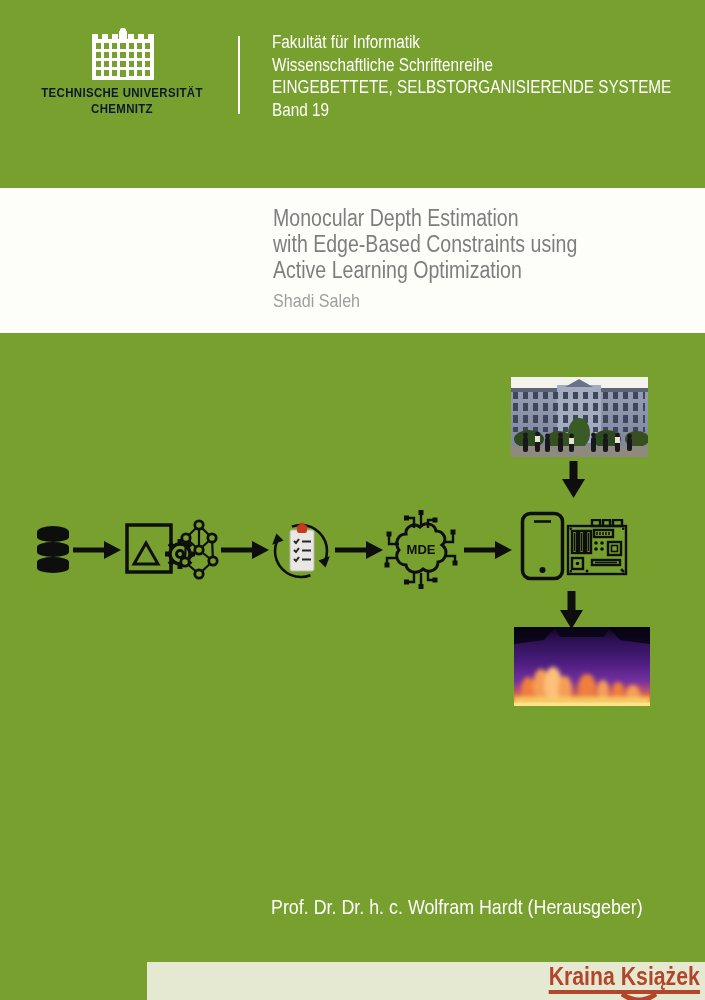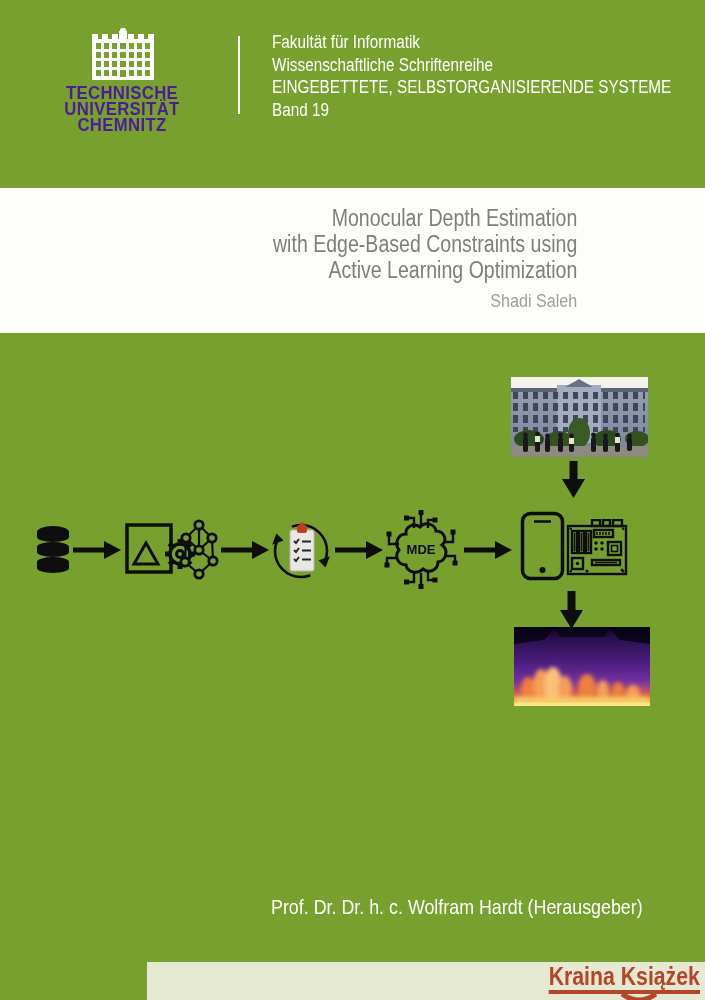--- a/index.html
+++ b/index.html
@@ -8,34 +8,33 @@
     background:#78A02E; overflow:hidden;
     font-family:"Liberation Sans", sans-serif;
   }
   .cond{transform:scaleX(.85); transform-origin:0 50%;}
   .cond-c{transform:scaleX(.88); transform-origin:50% 50%;}
 
   
   .logo-svg{position:absolute; left:89px; top:28px;}
   .uni-name{
     position:absolute; left:22px; top:85px; width:200px;
-    color:#4c1d95; font-size:19px; font-weight:bold; text-align:center;
+    color:#0f172a; font-size:13px; font-weight:bold; text-align:center;
     line-height:16px; letter-spacing:.4px;
   }
   .divider{position:absolute; left:238px; top:36px; width:2px; height:78px; background:#fff;}
   .series-block{
     position:absolute; left:272px; top:31px; color:#fff;
     font-size:18px; line-height:22.5px; white-space:nowrap;
   }
 
   
   .title-band{
     position:absolute; left:0; top:188px; width:705px; height:145px;
     background:#FDFDFA;
-    text-align:right;
   }
   .title-text{
     position:absolute; left:273px; top:17px; color:#7E7E7E;
     font-size:23px; line-height:26px; white-space:nowrap;
   }
   .author{margin-top:5px; font-size:19px; color:#9E9E9E;}
 
   
   .abs{position:absolute;}
 

